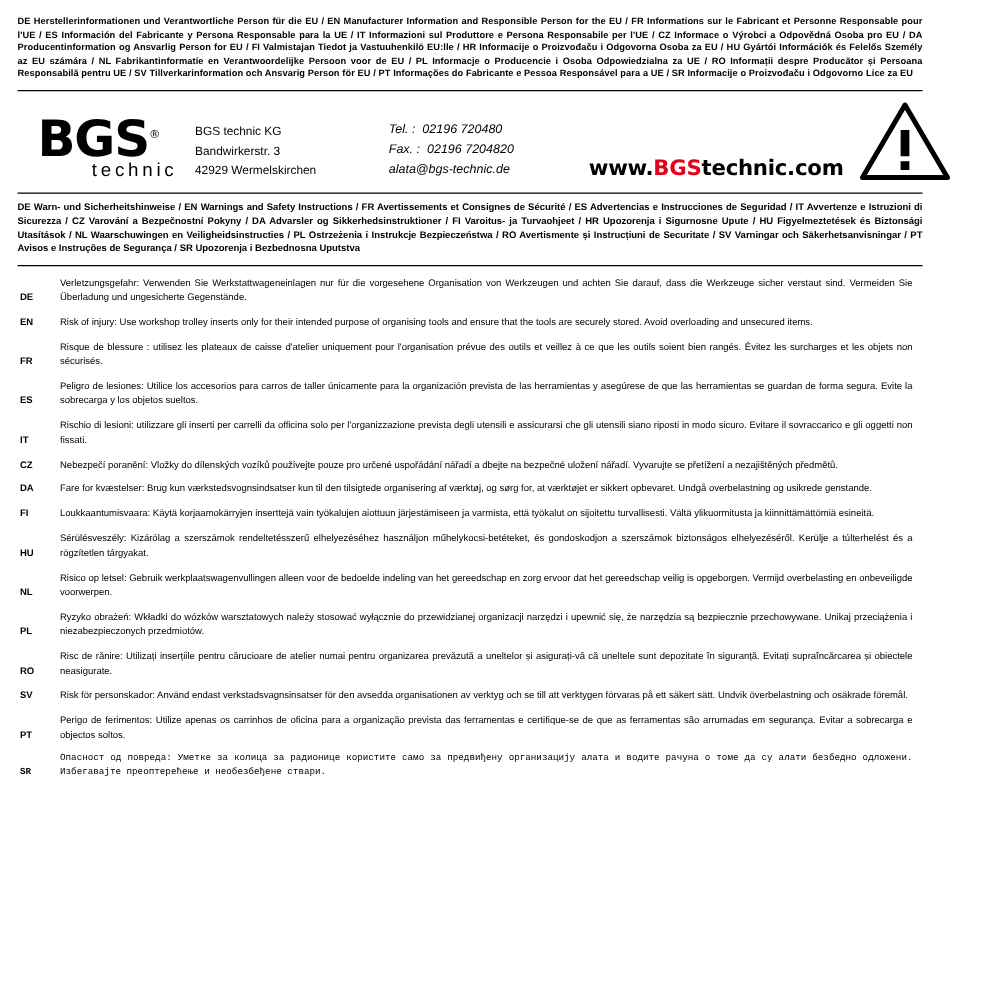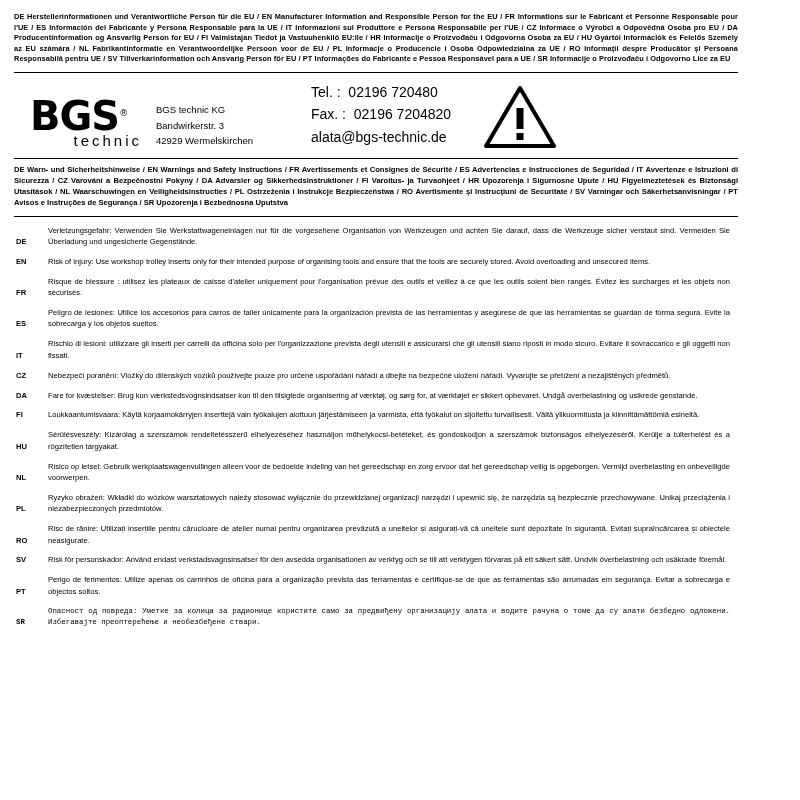--- a/index.html
+++ b/index.html
@@ -73,22 +73,23 @@
     width: 112px;
     margin-top: -3px;
   }
   .addr {
     flex: 0 0 155px;
     font-size: 9.5px;
     line-height: 1.62;
   }
   .contact {
     flex: 0 0 160px;
-    font-size: 14px;
+    font-size: 10px;
     line-height: 1.62;
+    font-style: italic;
   }
   .weburl {
     flex: 1 1 auto;
     text-align: center;
     font-family: "DejaVu Sans", sans-serif;
     font-weight: bold;
     font-size: 17px;
     letter-spacing: -0.2px;
   }
   .weburl .red { color: #e2001a; }
@@ -159,20 +160,21 @@
       <div>Bandwirkerstr. 3</div>
       <div>42929 Wermelskirchen</div>
     </div>
 
     <div class="contact">
       <div><span>Tel. :</span>&nbsp;&nbsp;<span>02196 720480</span></div>
       <div><span>Fax. :</span>&nbsp;&nbsp;<span>02196 7204820</span></div>
       <div><span>alata@</span><span>bgs-technic.de</span></div>
     </div>
 
+    <div class="weburl"><span>www.</span><span class="red">BGS</span><span>technic.com</span></div>
 
     <div class="warn-tri">
       <svg width="74" height="64" viewBox="0 0 74 64" aria-hidden="true">
         <polygon points="37,3 71,61 3,61" fill="#ffffff" stroke="#000000" stroke-width="4" stroke-linejoin="round"></polygon>
         <rect x="33.5" y="23" width="7" height="21" fill="#000000"></rect>
         <rect x="33.5" y="48" width="7" height="7" fill="#000000"></rect>
       </svg>
     </div>
   </div>
 

